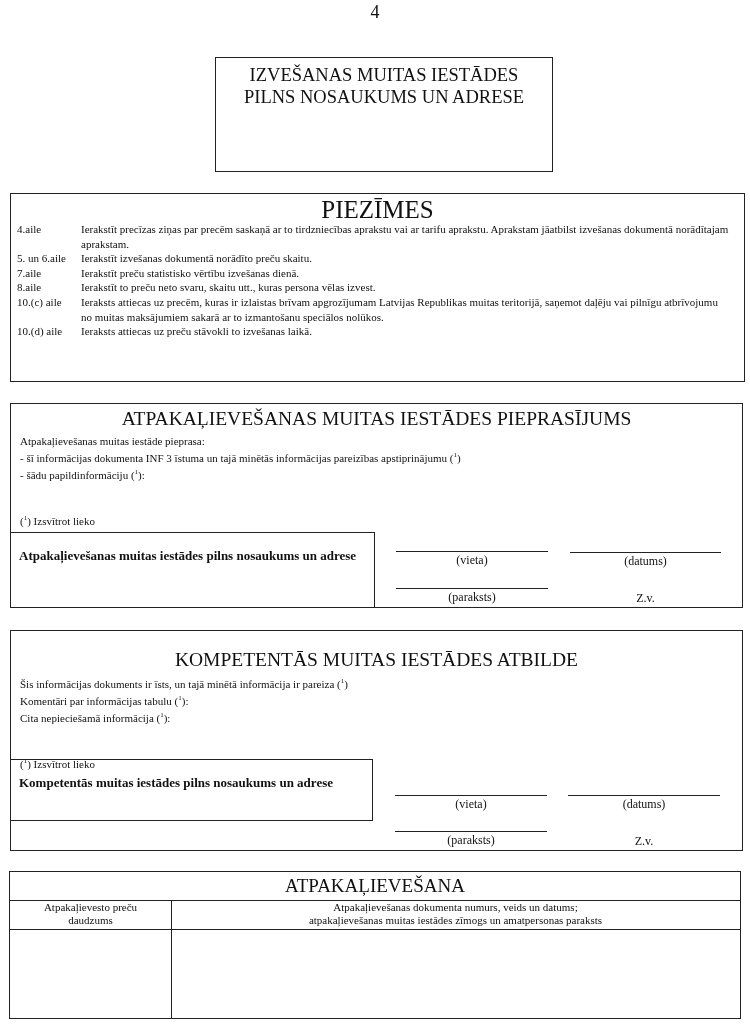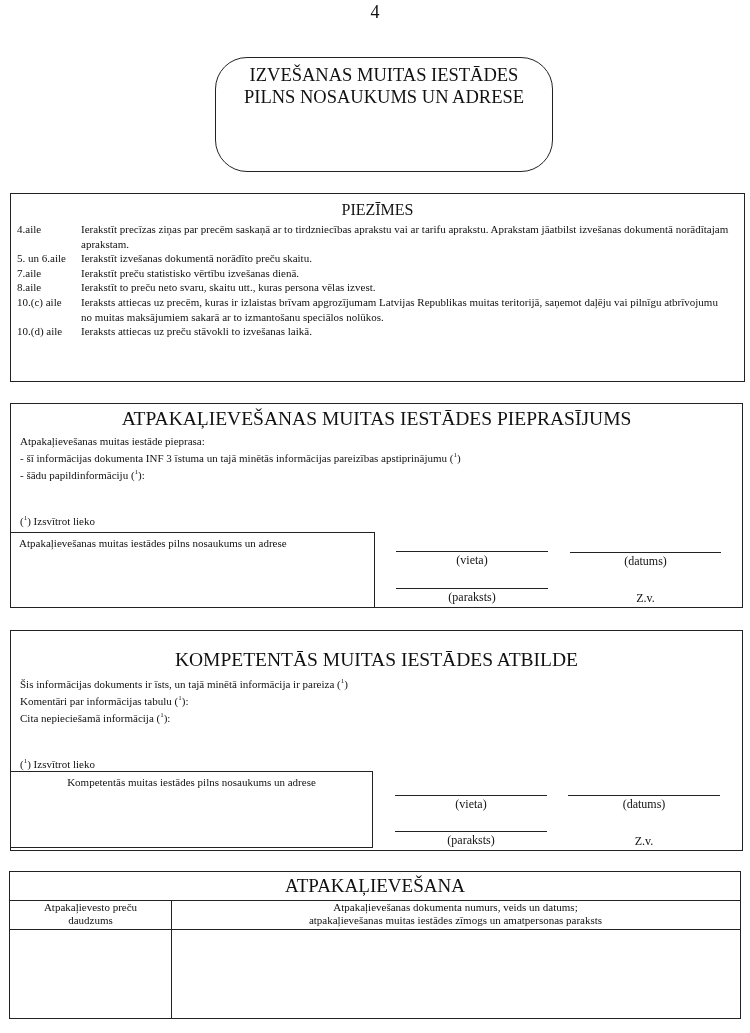--- a/index.html
+++ b/index.html
@@ -3,32 +3,32 @@
 <meta charset="utf-8">
 <style>
   html, body { margin: 0; padding: 0; background: #ffffff; }
   body {
     width: 750px; height: 1033px; position: relative; overflow: hidden;
     font-family: "Liberation Serif", "DejaVu Serif", serif; color: #111;
   }
   .abs { position: absolute; }
   .box { position: absolute; border: 1.3px solid #222; box-sizing: border-box; }
   .page-num { left: 0; width: 750px; top: 2px; text-align: center; font-size: 18px; }
-  .title-box { left: 215px; top: 57px; width: 338px; height: 115px; text-align: center; font-size: 18.5px; line-height: 22px; padding-top: 6px; border-radius: 32px; }
+  .title-box { left: 215px; top: 57px; width: 338px; height: 115px; text-align: center; font-size: 18.5px; line-height: 22px; padding-top: 6px; }
   .notes { left: 10px; top: 193px; width: 735px; height: 189px; }
-  .sec-title { text-align: center; font-size: 16px; line-height: 22px; }
+  .sec-title { text-align: center; font-size: 25px; line-height: 22px; }
   .notes .sec-title { margin-top: 5px; }
   .notes-list { margin: 1px 0 0 6px; font-size: 11px; line-height: 14.6px; }
   .note-row { display: flex; }
   .note-key { width: 64px; flex: none; }
   .note-val { flex: 1; padding-right: 14px; }
   .req { left: 10px; top: 403px; width: 733px; height: 205px; }
   .req .sec-title { margin-top: 4px; font-size: 19.5px; }
   .body-text { font-size: 11px; line-height: 14.2px; margin-left: 9px; }
-  .inner-box { position: absolute; left: -1px; border: 1.3px solid #222; box-sizing: border-box; font-size: 11px; padding: 4px 8px; }
+  .inner-box { position: absolute; left: -1px; border: 1.3px solid #222; box-sizing: border-box; font-size: 13px; padding: 15px 8px; font-weight: bold; }
   .sig-line { position: absolute; border-top: 1.2px solid #222; height: 0; }
   .sig-label { position: absolute; font-size: 12px; text-align: center; }
   .resp { left: 10px; top: 630px; width: 733px; height: 221px; }
   .resp .sec-title { margin-top: 18px; font-size: 19.5px; }
   .reimp { left: 9px; top: 871px; width: 732px; height: 148px; }
   .reimp .sec-title { height: 28px; line-height: 28px; border-bottom: 1.3px solid #222; font-size: 19px; }
   .col-head { position: absolute; top: 28px; height: 30px; border-bottom: 1.3px solid #222; font-size: 11px; text-align: center; line-height: 13px; padding-top: 1px; box-sizing: border-box; }
   .col-div { position: absolute; left: 161px; top: 28px; bottom: 0; border-left: 1.3px solid #222; }
   sup { font-size: 7px; }
 </style>
@@ -91,21 +91,21 @@
   <div class="sig-label" style="left:559px; top:187px; width:151px;">Z.v.</div>
 </div>
 
 <div class="box resp">
   <div class="sec-title">KOMPETENTĀS MUITAS IESTĀDES ATBILDE</div>
   <div class="body-text" style="margin-top:3px;"><span>Šis informācijas dokuments ir īsts, un tajā minētā informācija ir pareiza (</span><sup>1</sup>)</div>
   <div class="body-text"><span>Komentāri par informācijas tabulu (</span><sup>1</sup>):</div>
   <div class="body-text" style=""><span>Cita nepieciešamā informācija (</span><sup>1</sup>):</div>
   <div class="body-text abs" style="top:123px; margin-left:0; left:9px;">(<sup>1</sup><span>) Izsvītrot lieko</span></div>
 
-  <div class="inner-box" style="top:140px; width:363px; height:77px;text-align:center;">
+  <div class="inner-box" style="top:128px; width:363px; height:62px;">
     <span>Kompetentās muitas iestādes pilns nosaukums un adrese</span>
   </div>
   <div class="sig-line" style="left:384px; top:164px; width:152px;"></div>
   <div class="sig-label" style="left:384px; top:166px; width:152px;">(vieta)</div>
   <div class="sig-line" style="left:557px; top:164px; width:152px;"></div>
   <div class="sig-label" style="left:557px; top:166px; width:152px;">(datums)</div>
   <div class="sig-line" style="left:384px; top:200px; width:152px;"></div>
   <div class="sig-label" style="left:384px; top:202px; width:152px;">(paraksts)</div>
   <div class="sig-label" style="left:557px; top:203px; width:152px;">Z.v.</div>
 </div>

